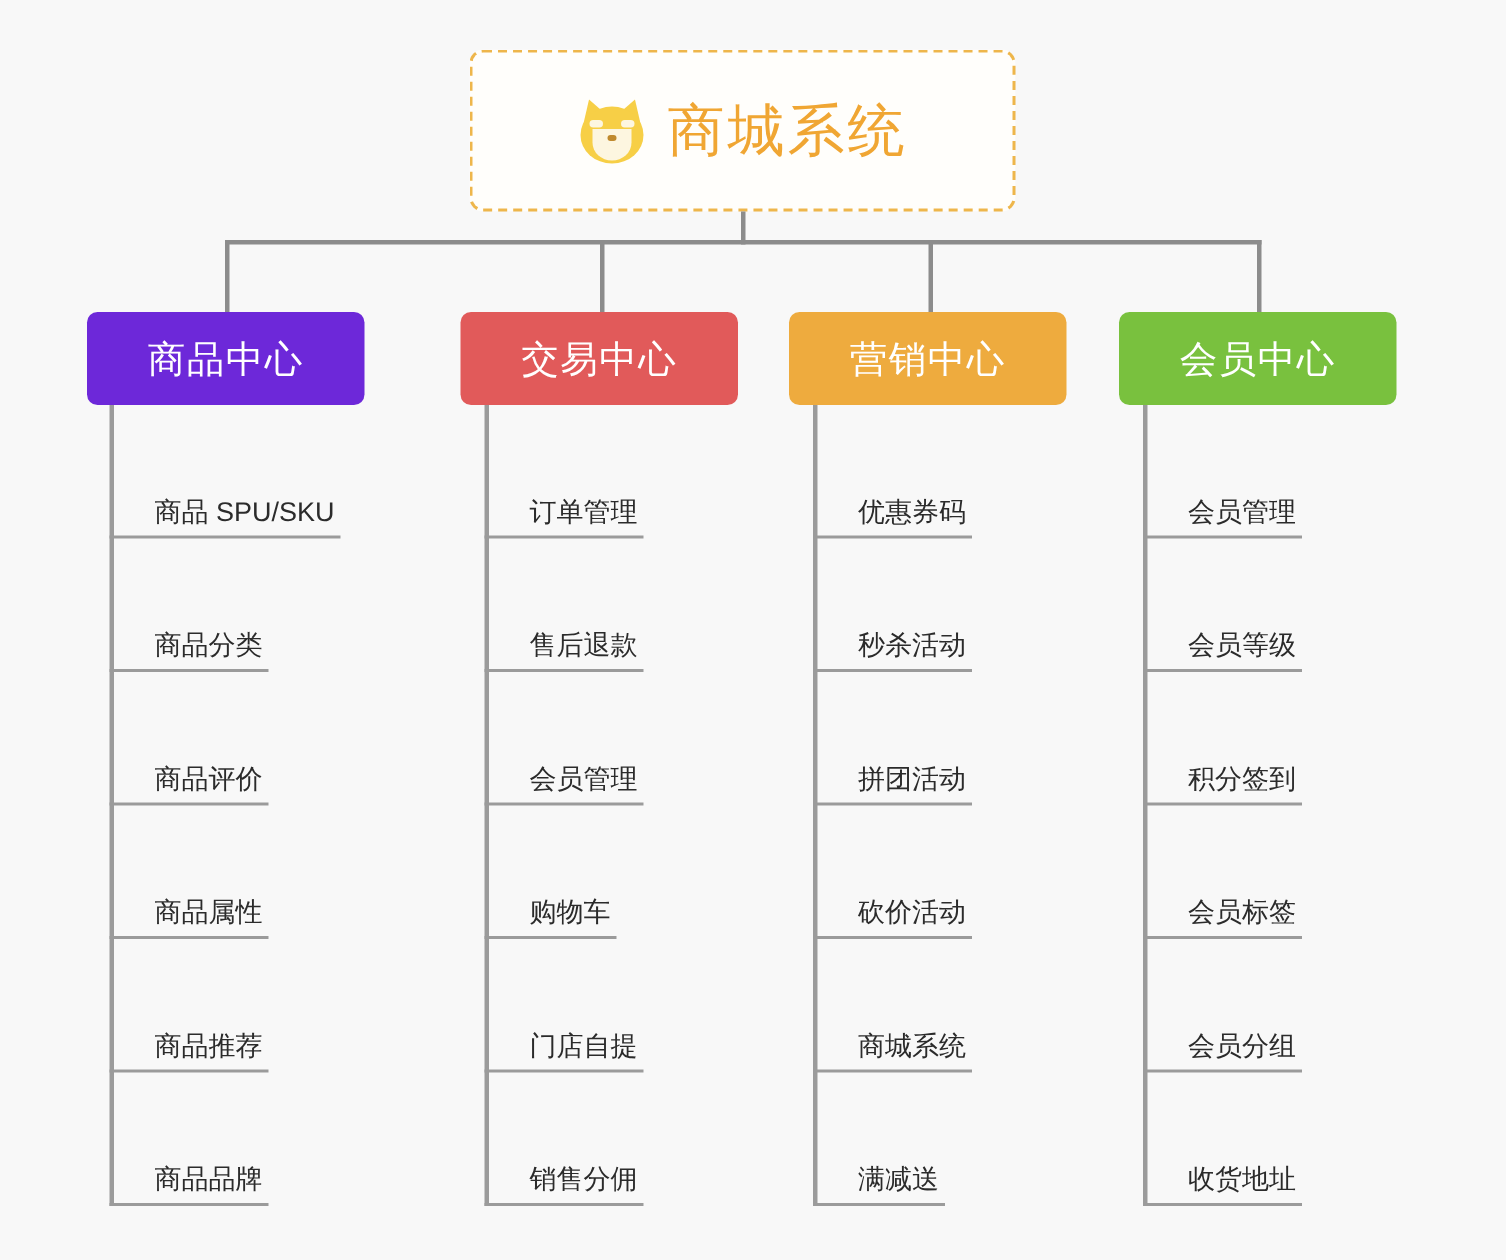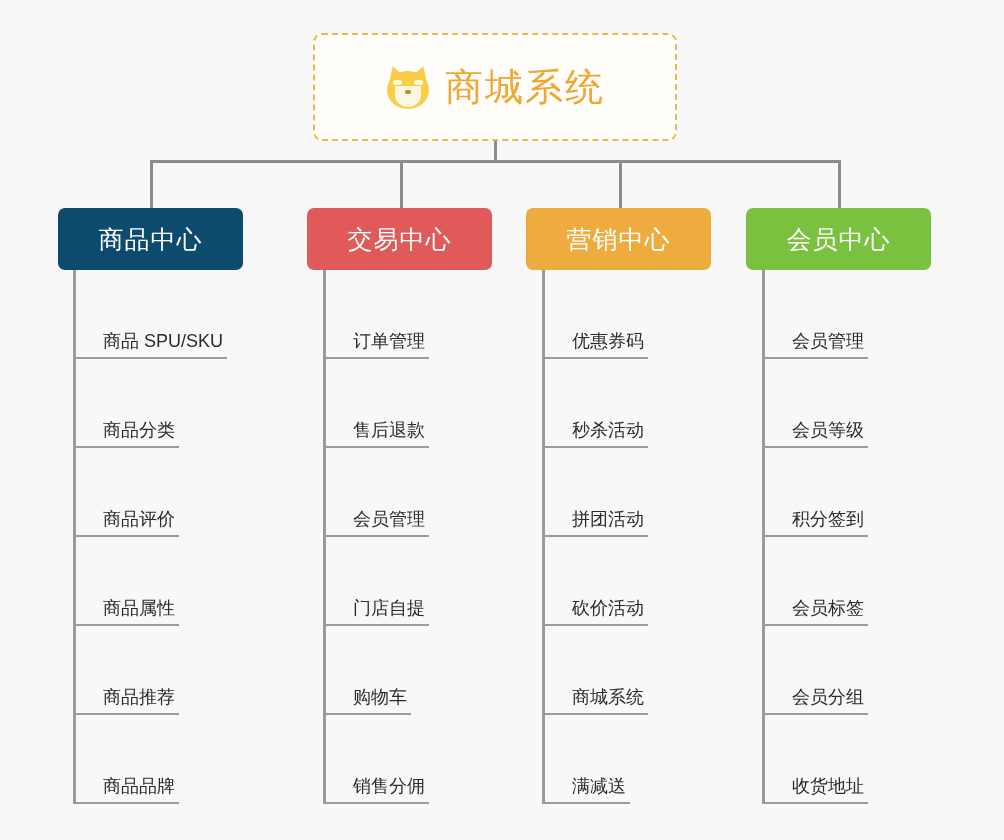--- a/index.html
+++ b/index.html
@@ -173,21 +173,21 @@
   <div id="connectors">
       <div class="line v-line" style="left: 494px; top: 141px; height: 22px;"></div>
       <div class="line h-line" style="left: 150px; top: 160px; width: 691px;"></div>
       <div class="line v-line" style="left: 150px; top: 160px; height: 48px;"></div>
       <div class="line v-line" style="left: 400px; top: 160px; height: 48px;"></div>
       <div class="line v-line" style="left: 619px; top: 160px; height: 48px;"></div>
       <div class="line v-line" style="left: 838px; top: 160px; height: 48px;"></div>
     </div>
 
   <div id="branches">
-      <div class="branch-box" style="left: 58px; width: 185px; background: #0c4a6e; top: 208px; height: 62px;">
+      <div class="branch-box" style="left: 58px; width: 185px; background: #6d28d9; top: 208px; height: 62px;">
         <span>商品中心</span>
       </div>
       <div class="branch-col" style="left: 73px; top: 270px;">
         <div class="col-spine" style="height: 534px;"></div>
         <div class="leaf" style="height: 89px;">
           <span class="leaf-label">商品 SPU/SKU</span>
         </div>
         <div class="leaf" style="height: 89px;">
           <span class="leaf-label">商品分类</span>
         </div>
@@ -212,24 +212,24 @@
         <div class="leaf" style="height: 89px;">
           <span class="leaf-label">订单管理</span>
         </div>
         <div class="leaf" style="height: 89px;">
           <span class="leaf-label">售后退款</span>
         </div>
         <div class="leaf" style="height: 89px;">
           <span class="leaf-label">会员管理</span>
         </div>
         <div class="leaf" style="height: 89px;">
+          <span class="leaf-label">购物车</span>
+        </div>
+        <div class="leaf" style="height: 89px;">
           <span class="leaf-label">门店自提</span>
-        </div>
-        <div class="leaf" style="height: 89px;">
-          <span class="leaf-label">购物车</span>
         </div>
         <div class="leaf" style="height: 89px;">
           <span class="leaf-label">销售分佣</span>
         </div>
       </div>
       <div class="branch-box" style="left: 526px; width: 185px; background: rgb(238, 171, 62); top: 208px; height: 62px;">
         <span>营销中心</span>
       </div>
       <div class="branch-col" style="left: 542px; top: 270px;">
         <div class="col-spine" style="height: 534px;"></div>

